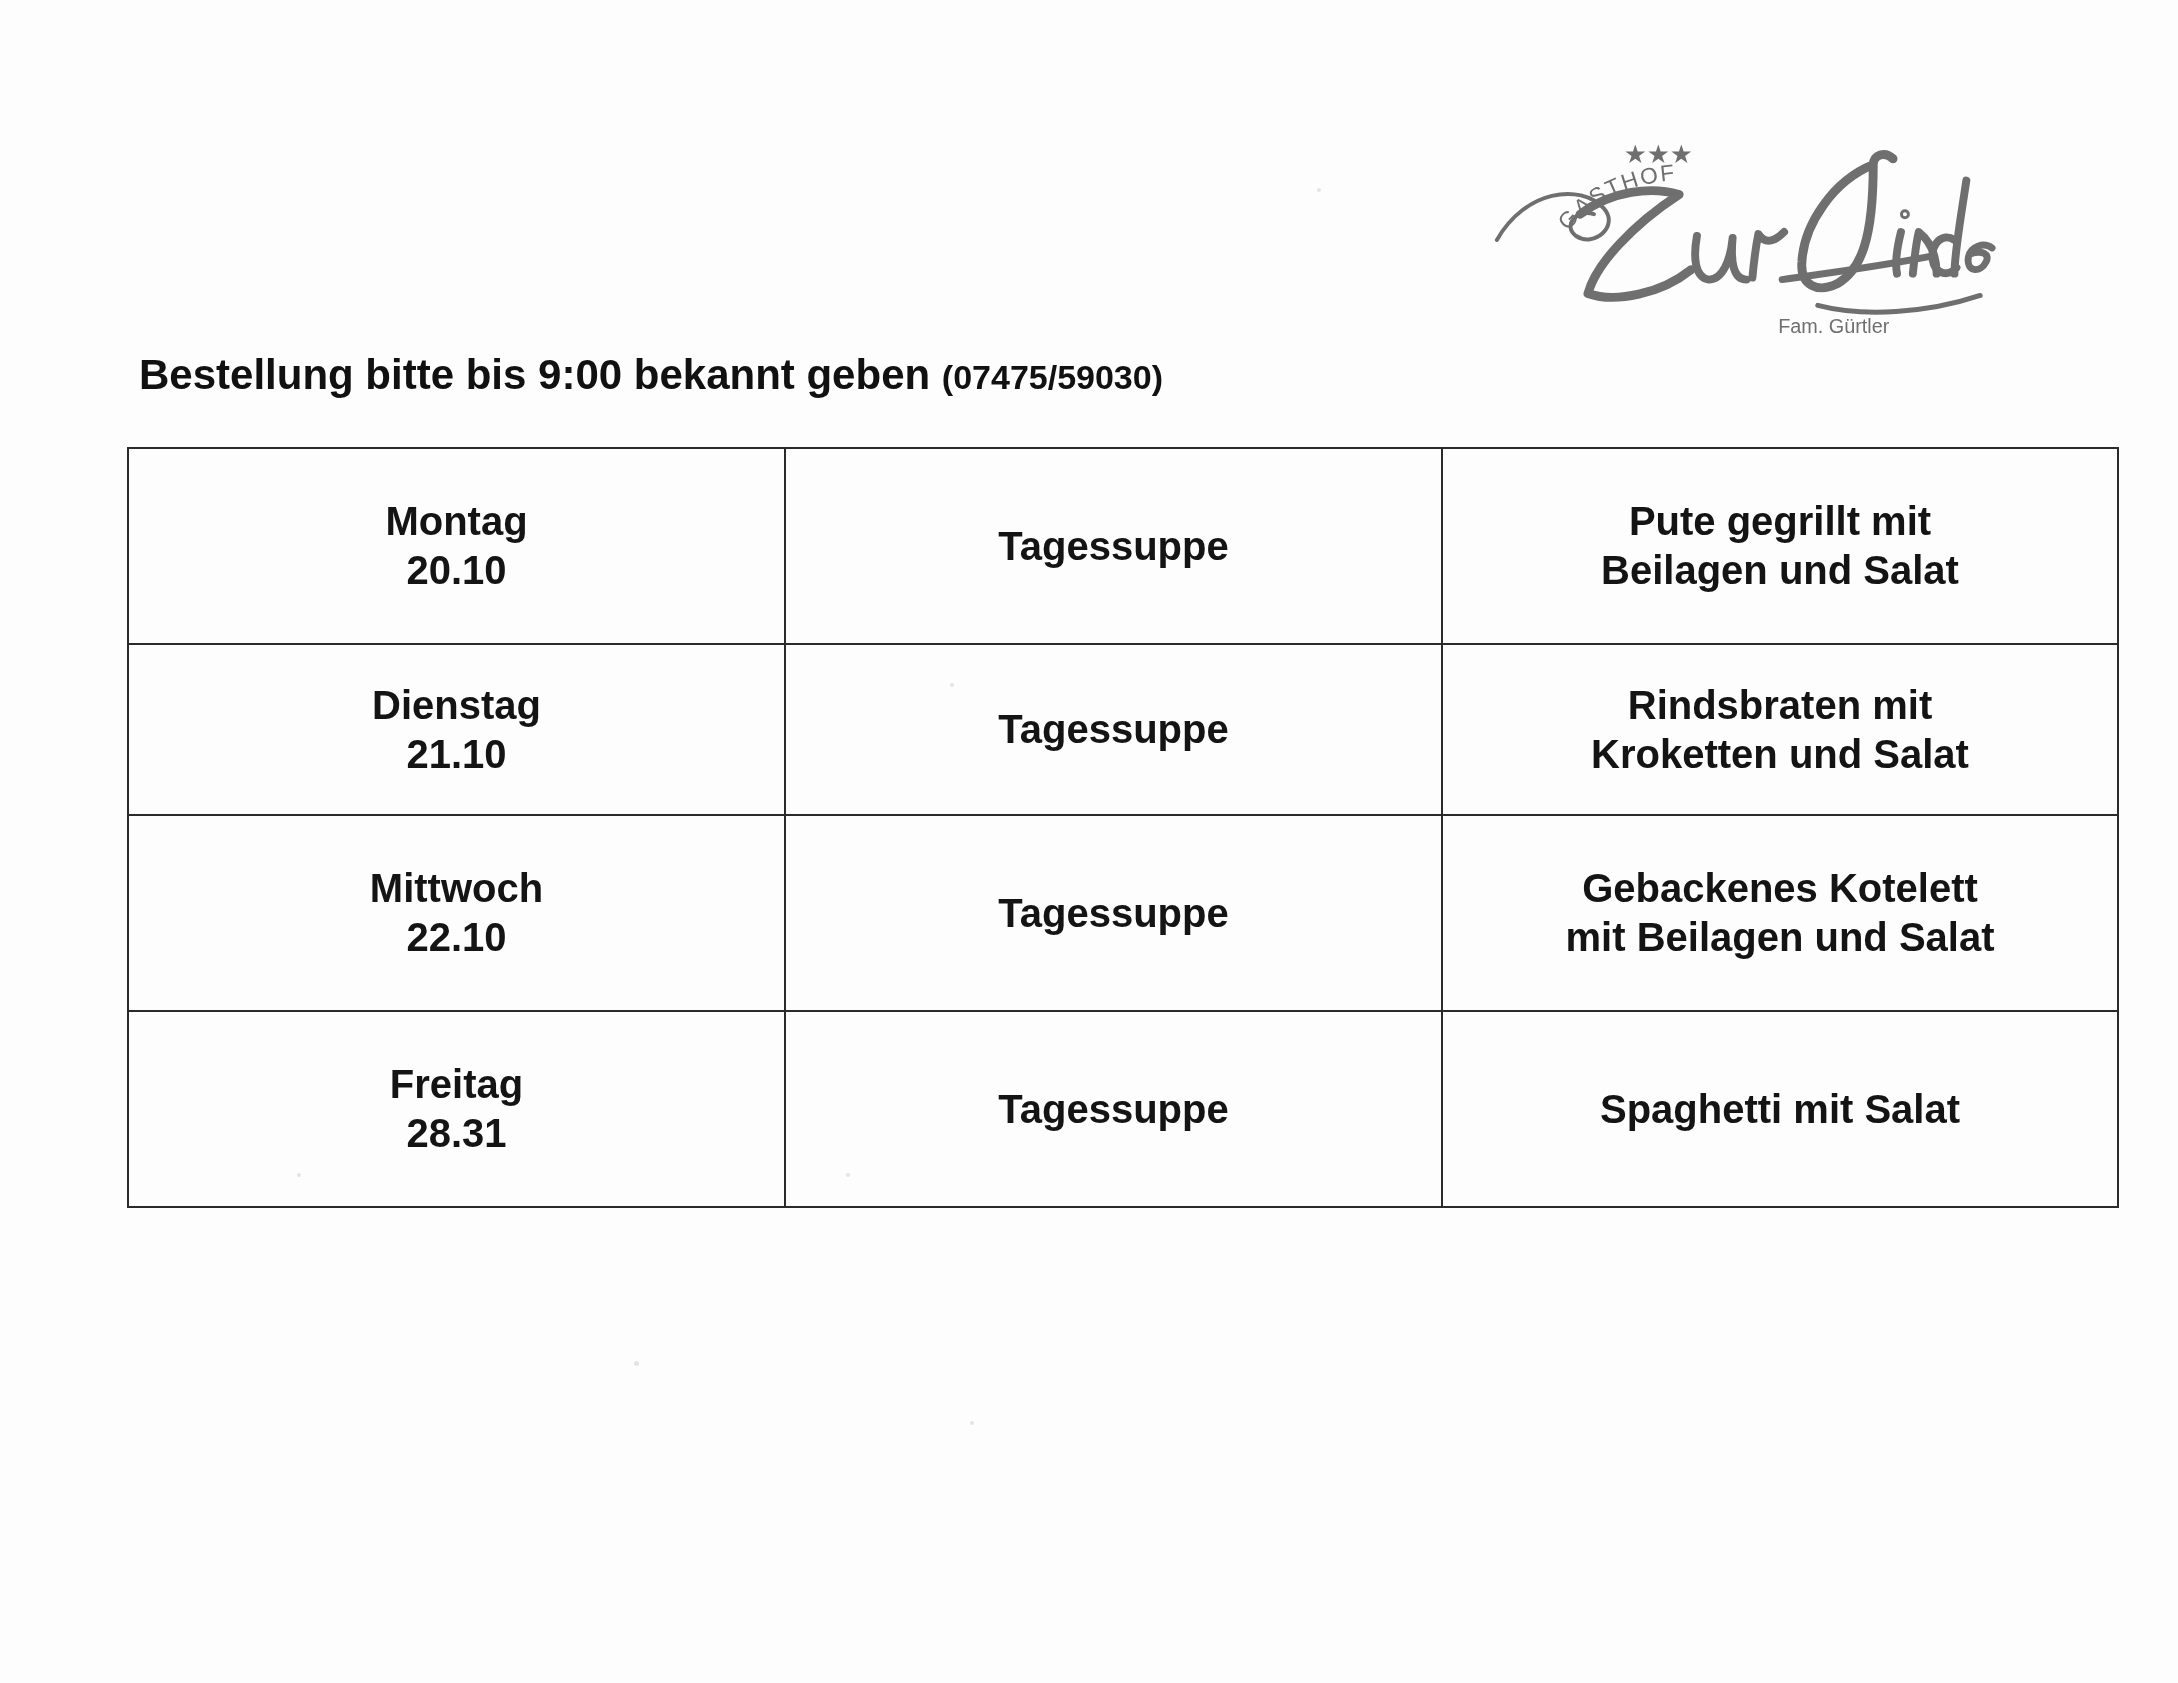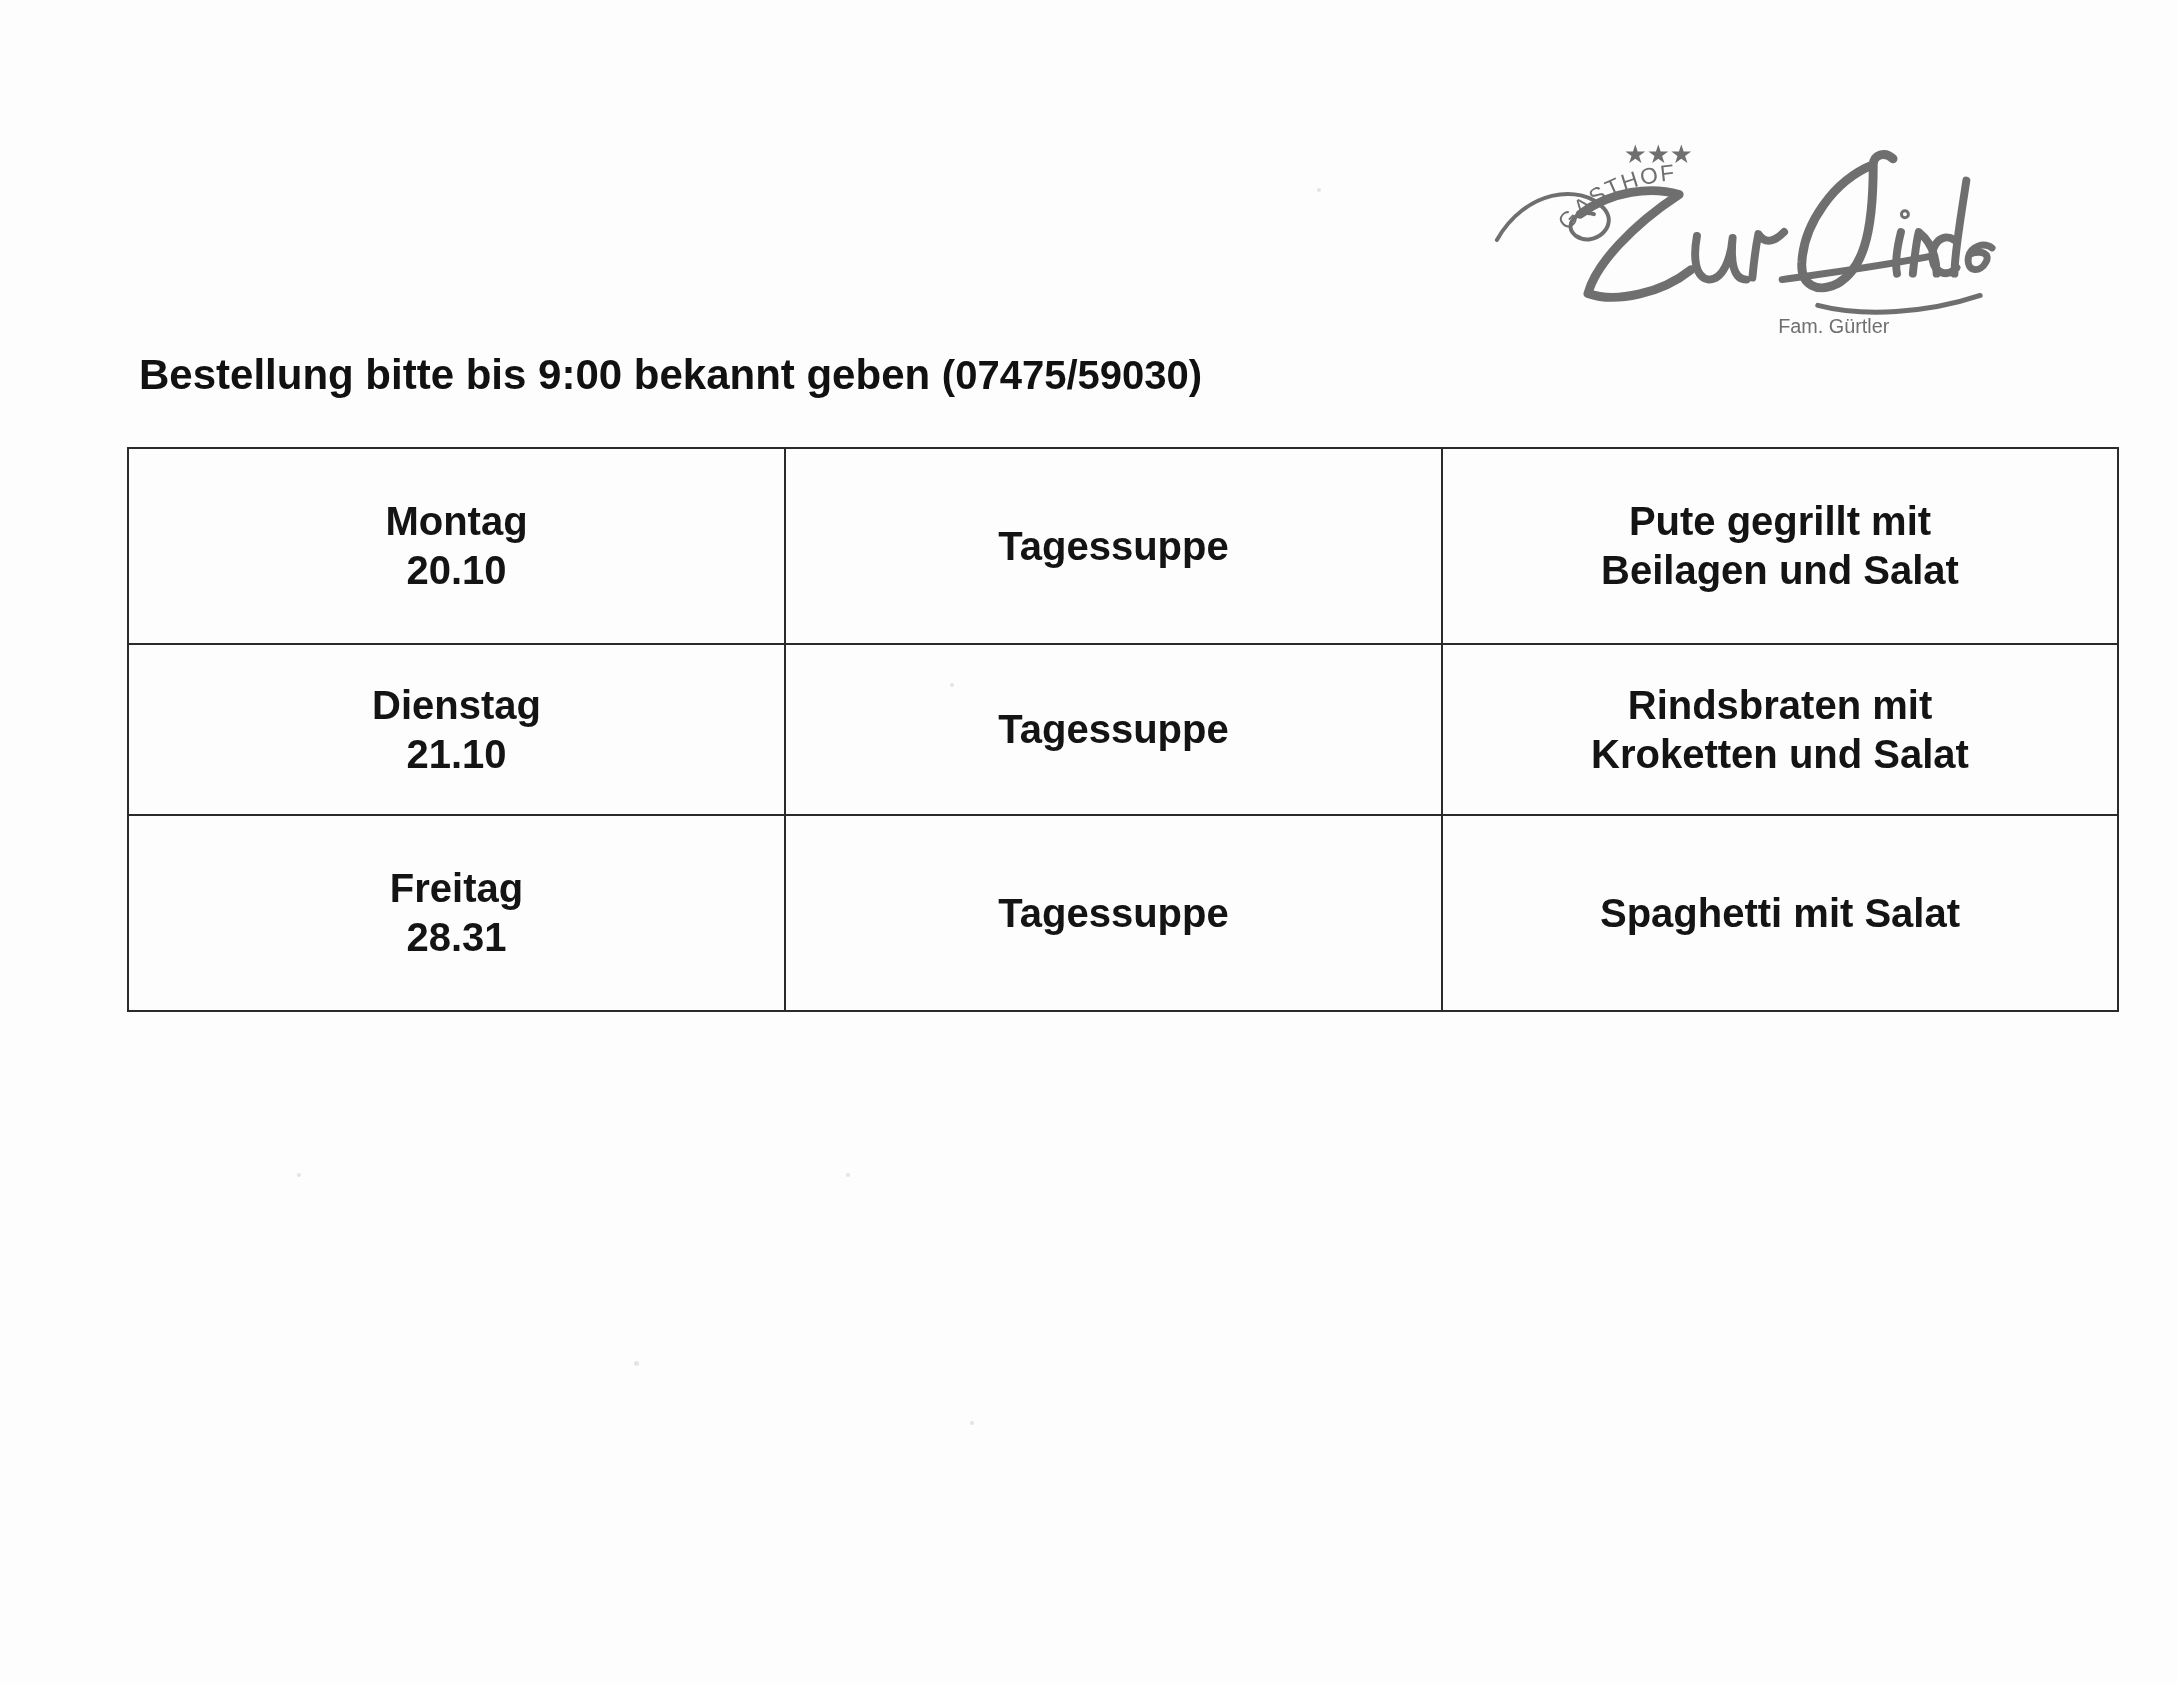--- a/index.html
+++ b/index.html
@@ -42,21 +42,21 @@
   .subtitle {
     position: absolute;
     left: 139px;
     top: 351px;
     font-size: 42px;
     font-weight: bold;
     color: #111;
     white-space: nowrap;
   }
   .subtitle .phone {
-    font-size: 40px;
+    font-size: 34px;
     font-weight: bold;
   }
 
   
   .logo {
     position: absolute;
     left: 1485px;
     top: 129px;
     width: 515px;
     height: 218px;
@@ -172,20 +172,31 @@
         <td class="col-day">
           <span class="day-name">Dienstag</span>
           <span class="day-date">21.10</span>
         </td>
         <td class="col-soup soup-cell">Tagessuppe</td>
         <td class="col-main main-cell">
           <span>Rindsbraten mit</span><br>
           <span>Kroketten und Salat</span>
         </td>
       </tr>
+      <tr class="row-3">
+        <td class="col-day">
+          <span class="day-name">Mittwoch</span>
+          <span class="day-date">22.10</span>
+        </td>
+        <td class="col-soup soup-cell">Tagessuppe</td>
+        <td class="col-main main-cell">
+          <span>Gebackenes Kotelett</span><br>
+          <span>mit Beilagen und Salat</span>
+        </td>
+      </tr>
       <tr class="row-5">
         <td class="col-day">
           <span class="day-name">Freitag</span>
           <span class="day-date">28.31</span>
         </td>
         <td class="col-soup soup-cell">Tagessuppe</td>
         <td class="col-main main-cell">
           <span>Spaghetti mit Salat</span>
         </td>
       </tr>

